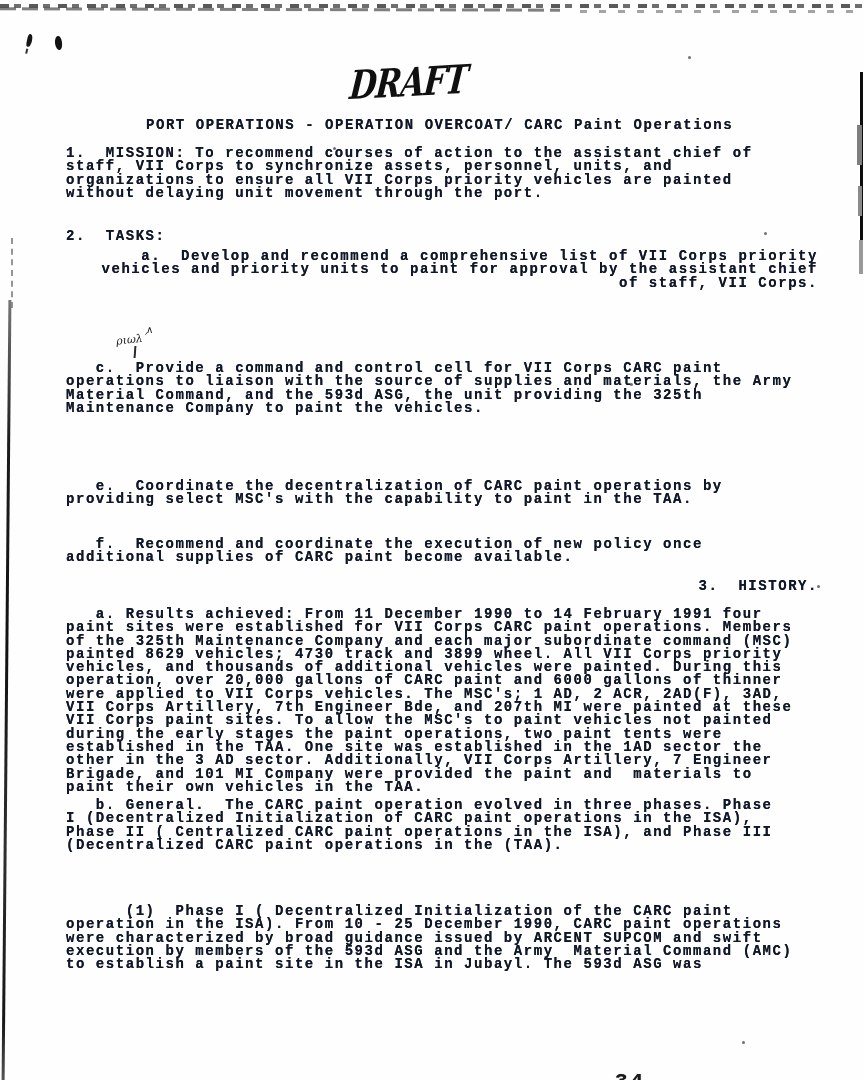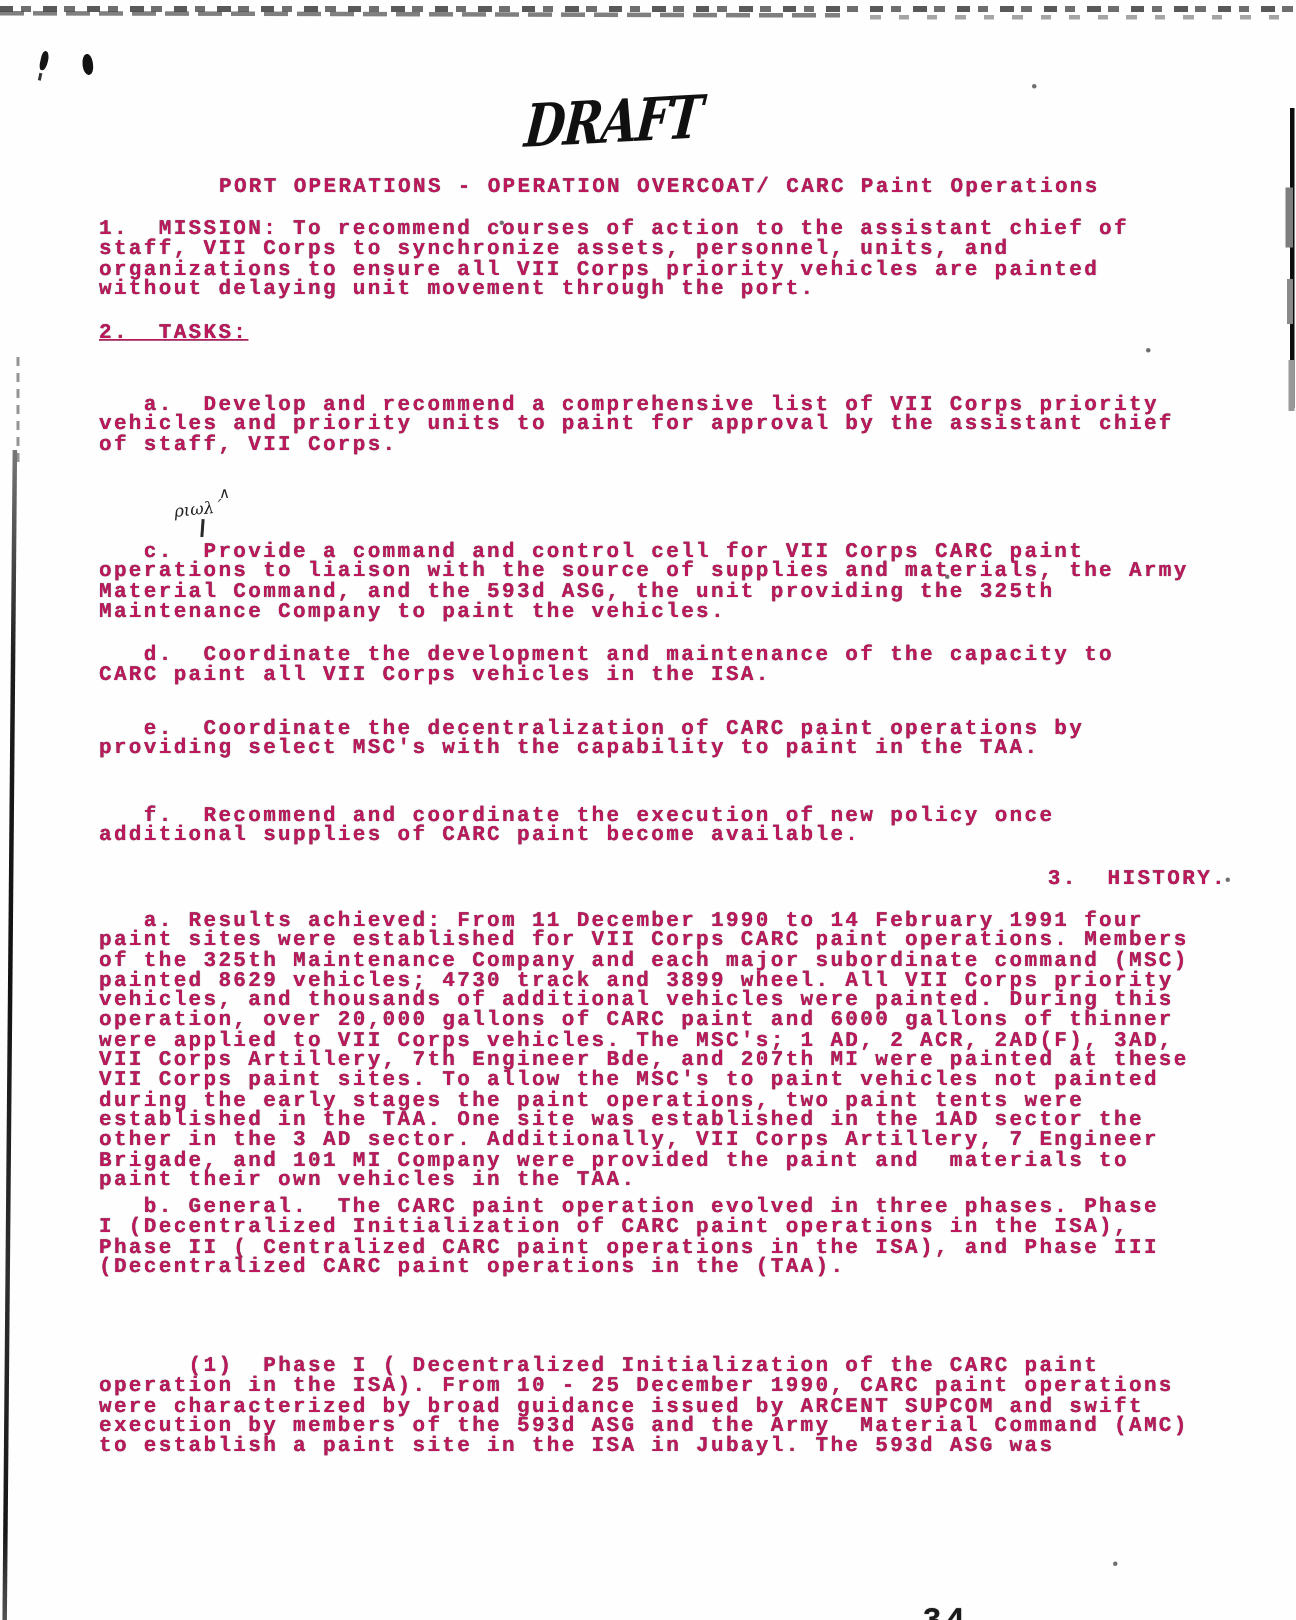--- a/index.html
+++ b/index.html
@@ -7,21 +7,21 @@
     width:864px;height:1080px;position:relative;overflow:hidden;
     background:#ffffff;
     font-family:"Liberation Mono",monospace;
   }
   .page{position:absolute;inset:0;background:#fefefe;}
   
   .txt{
     position:absolute;left:66px;width:752px;
     font-weight:700;font-size:14px;line-height:13.3px;
     letter-spacing:1.55px;white-space:pre-wrap;
-    color:#be185d;text-shadow:0 0 .6px #3a3a3a;
+    color:#0f172a;text-shadow:0 0 .6px #3a3a3a;
   }
   .title{left:146px;width:660px;}
   .pageno{
     position:absolute;left:615px;top:1022px;
     font-weight:700;font-size:21px;letter-spacing:3px;color:#1a1a1a;
     text-shadow:0 0 .7px #333;
     margin-top:48px;
   }
   
   .stamp{
@@ -99,35 +99,33 @@
   <div class="speck" style="left:742px;top:1041px;"></div>
 
   <div class="stamp">DRAFT</div>
 
   <div class="txt title" style="top:119px;">PORT OPERATIONS - OPERATION OVERCOAT/ CARC Paint Operations</div>
 
   <div class="txt" style="top:147px;">1.  MISSION: To recommend courses of action to the assistant chief of
 staff, VII Corps to synchronize assets, personnel, units, and
 organizations to ensure all VII Corps priority vehicles are painted
 without delaying unit movement through the port.</div>
-  <div class="txt" style="top:216px;text-decoration:underline;">2.  TASKS:</div>
-  <div class="txt" style="top:264px;">   a.  Develop and recommend a comprehensive list of VII Corps priority
+  <div class="txt" style="top:230px;">2.  TASKS:</div>
+  <div class="txt" style="top:250px;text-align:right;">   a.  Develop and recommend a comprehensive list of VII Corps priority
 vehicles and priority units to paint for approval by the assistant chief
 of staff, VII Corps.</div>
 
   <div class="caret-mark">∧</div>
   <div class="scribble">ριωλ΄</div>
   <div class="scribble-tail"></div>
 
   <div class="txt" style="top:362px;">   c.  Provide a command and control cell for VII Corps CARC paint
 operations to liaison with the source of supplies and materials, the Army
 Material Command, and the 593d ASG, the unit providing the 325th
 Maintenance Company to paint the vehicles.</div>
-  <div class="txt" style="top:431px;">   d.  Coordinate the development and maintenance of the capacity to
-CARC paint all VII Corps vehicles in the ISA.</div>
   <div class="txt" style="top:480px;">   e.  Coordinate the decentralization of CARC paint operations by
 providing select MSC's with the capability to paint in the TAA.</div>
   <div class="txt" style="top:538px;">   f.  Recommend and coordinate the execution of new policy once
 additional supplies of CARC paint become available.</div>
   <div class="txt" style="top:580px;text-align:right;">3.  HISTORY.</div>
   <div class="txt" style="top:608px;">   a. Results achieved: From 11 December 1990 to 14 February 1991 four
 paint sites were established for VII Corps CARC paint operations. Members
 of the 325th Maintenance Company and each major subordinate command (MSC)
 painted 8629 vehicles; 4730 track and 3899 wheel. All VII Corps priority
 vehicles, and thousands of additional vehicles were painted. During this

